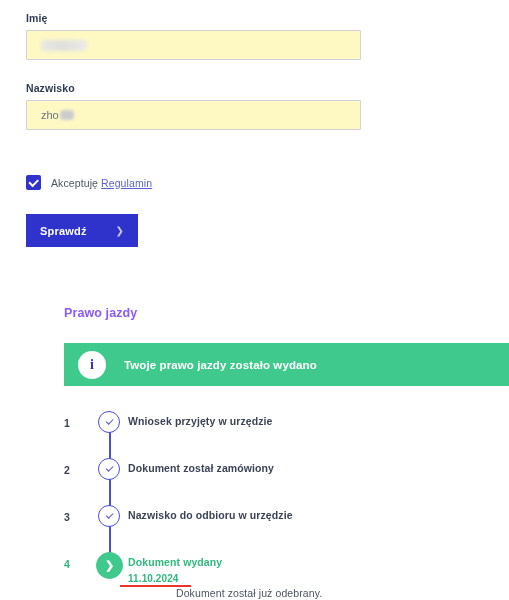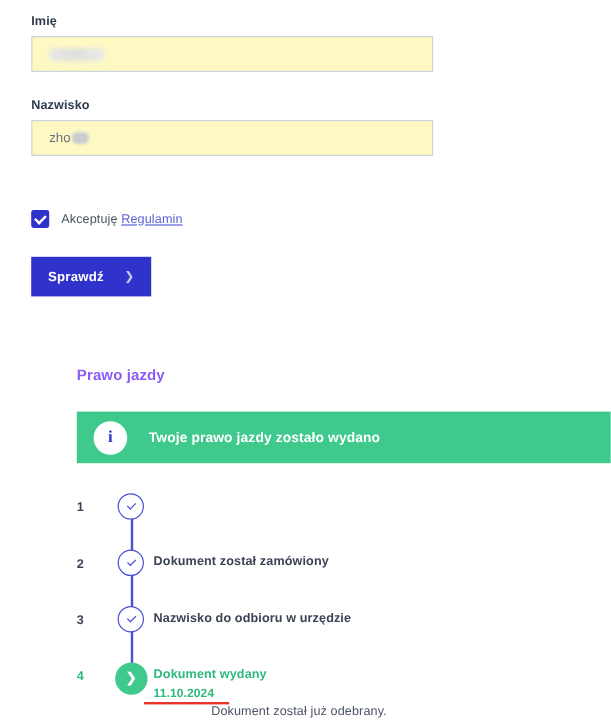--- a/index.html
+++ b/index.html
@@ -76,21 +76,21 @@
   }
   .consent-link {
     color: #5b63d3;
     text-decoration: underline;
   }
 
   
   .btn-primary {
     position: absolute;
     left: 26px; top: 214px;
-    width: 100px; height: 33px;
+    width: 112px; height: 33px;
     background: #2f33cc;
     border: none;
     display: flex; align-items: center;
     padding: 0 14px;
     cursor: pointer;
   }
   .btn-primary .btn-label {
     font-size: 11px;
     font-weight: bold;
     color: #ffffff;
@@ -280,20 +280,23 @@
     <div class="timeline">
       <div class="track"></div>
 
       <div class="step">
         <div class="step-num">1</div>
         <div class="step-marker">
           <div class="circle">
               <span class="tick"></span>
             </div>
         </div>
+        <div class="step-body">
+          <div class="step-label">Wniosek przyjęty w urzędzie</div>
+        </div>
       </div>
 
       <div class="step">
         <div class="step-num">2</div>
         <div class="step-marker">
           <div class="circle">
               <span class="tick"></span>
             </div>
         </div>
         <div class="step-body">

